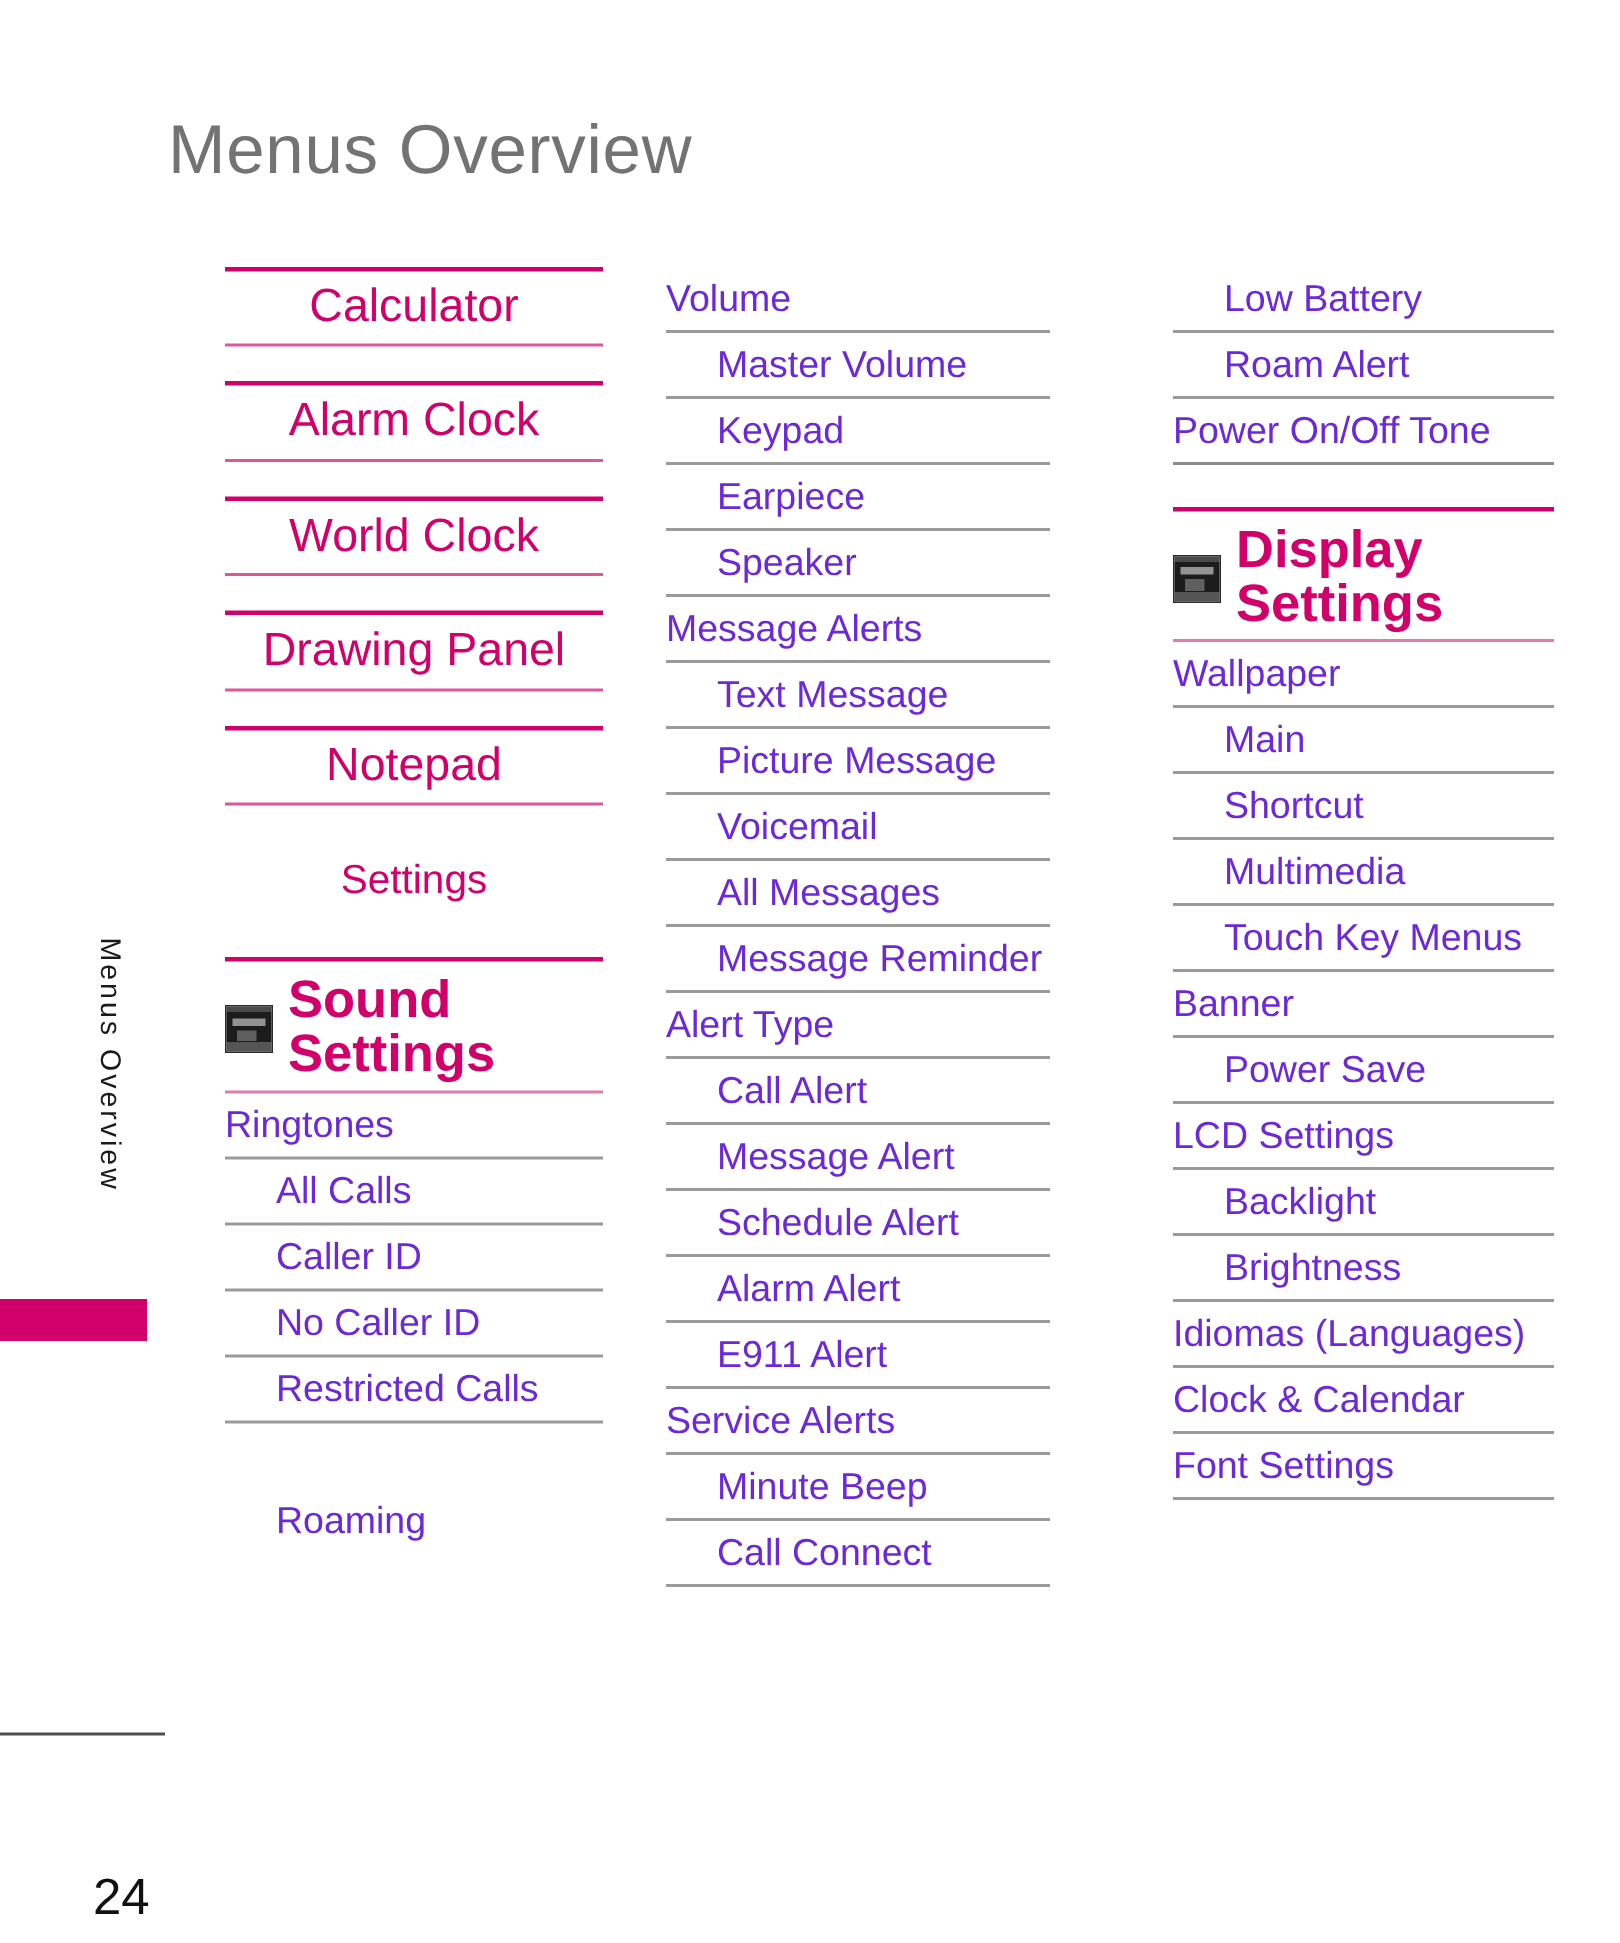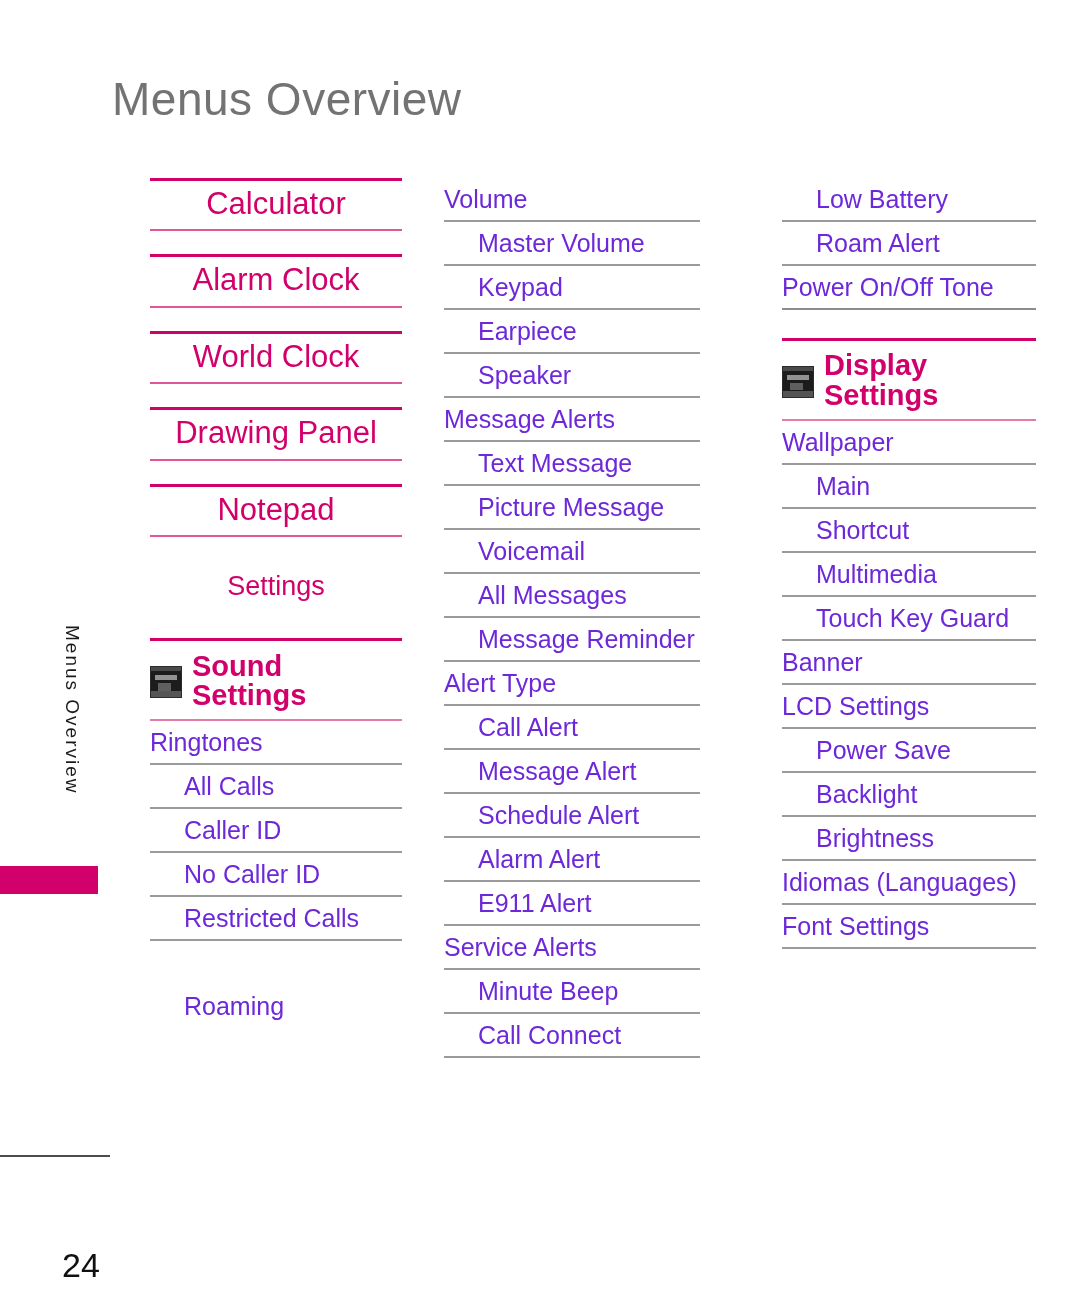--- a/index.html
+++ b/index.html
@@ -140,21 +140,21 @@
   .sect-icon::after {
     content: "";
     position: absolute;
     left: 22%; top: 52%;
     width: 44%; height: 26%;
     background: #8c8c8c;
     opacity: .6;
   }
   .sect-title {
     color: #d2006b;
-    font-size: 29px;
+    font-size: 35px;
     font-weight: 600;
     line-height: 1.02;
     white-space: pre-line;
   }
 
   
   .tree { margin: 0; padding: 0; }
   .row {
     border-bottom: 2px solid #9a9a9a;
     color: #6d28d9;
@@ -254,27 +254,28 @@
       <span class="sect-icon"></span>
       <span class="sect-title">Display
 Settings</span>
     </div>
 
     <div class="tree">
       <div class="row"><span>Wallpaper</span></div>
       <div class="row lvl2"><span>Main</span></div>
       <div class="row lvl2"><span>Shortcut</span></div>
       <div class="row lvl2"><span>Multimedia</span></div>
-      <div class="row lvl2"><span>Touch Key Guard</span></div>
+      <div class="row lvl2"><span>Touch Key Menus</span></div>
       <div class="row"><span>Banner</span></div>
+      <div class="row lvl2"><span>Power Save</span></div>
       <div class="row"><span>LCD Settings</span></div>
-      <div class="row lvl2"><span>Power Save</span></div>
       <div class="row lvl2"><span>Backlight</span></div>
       <div class="row lvl2"><span>Brightness</span></div>
       <div class="row"><span>Idiomas (Languages)</span></div>
+      <div class="row"><span>Clock &amp; Calendar</span></div>
       <div class="row"><span>Font Settings</span></div>
     </div>
   </div>
 
 </div>
 
 <div class="footer-rule"></div>
 <div class="page-number">24</div>
 
 </body></html>

